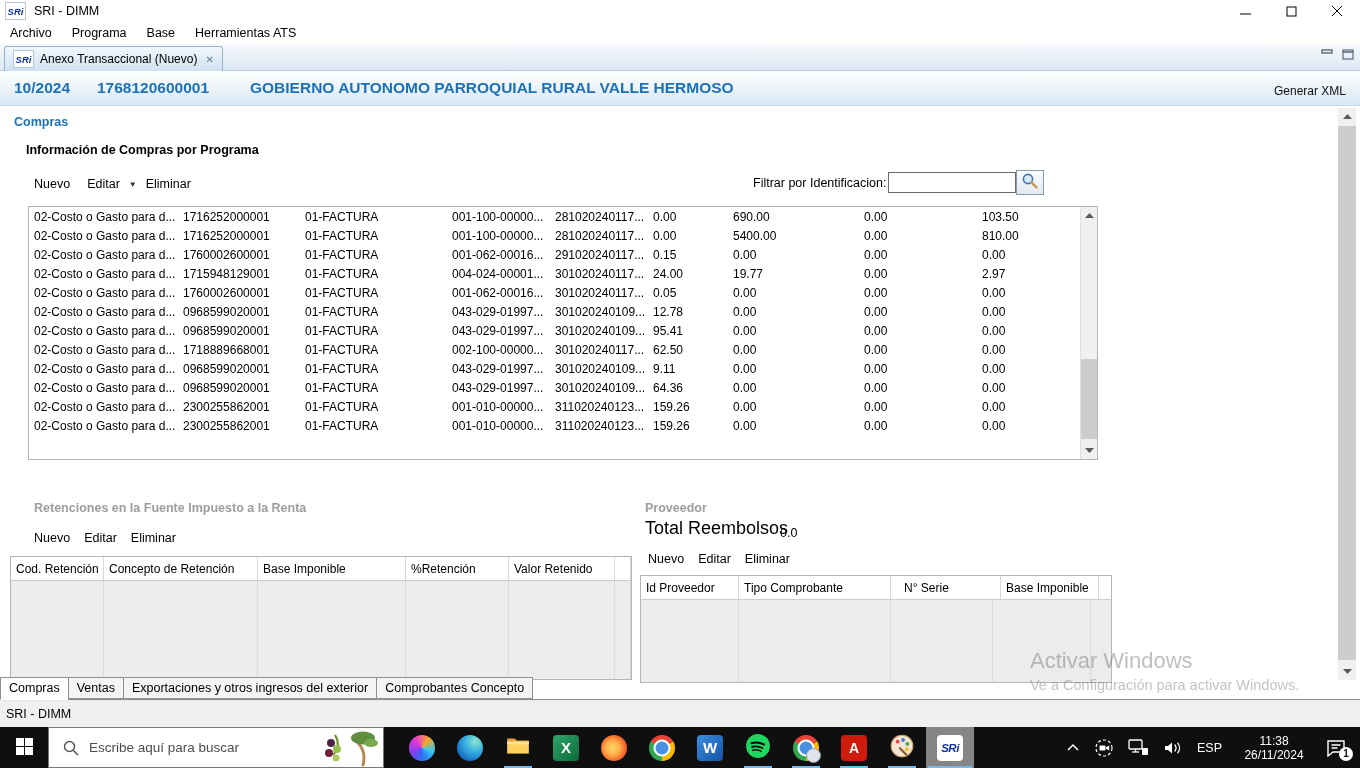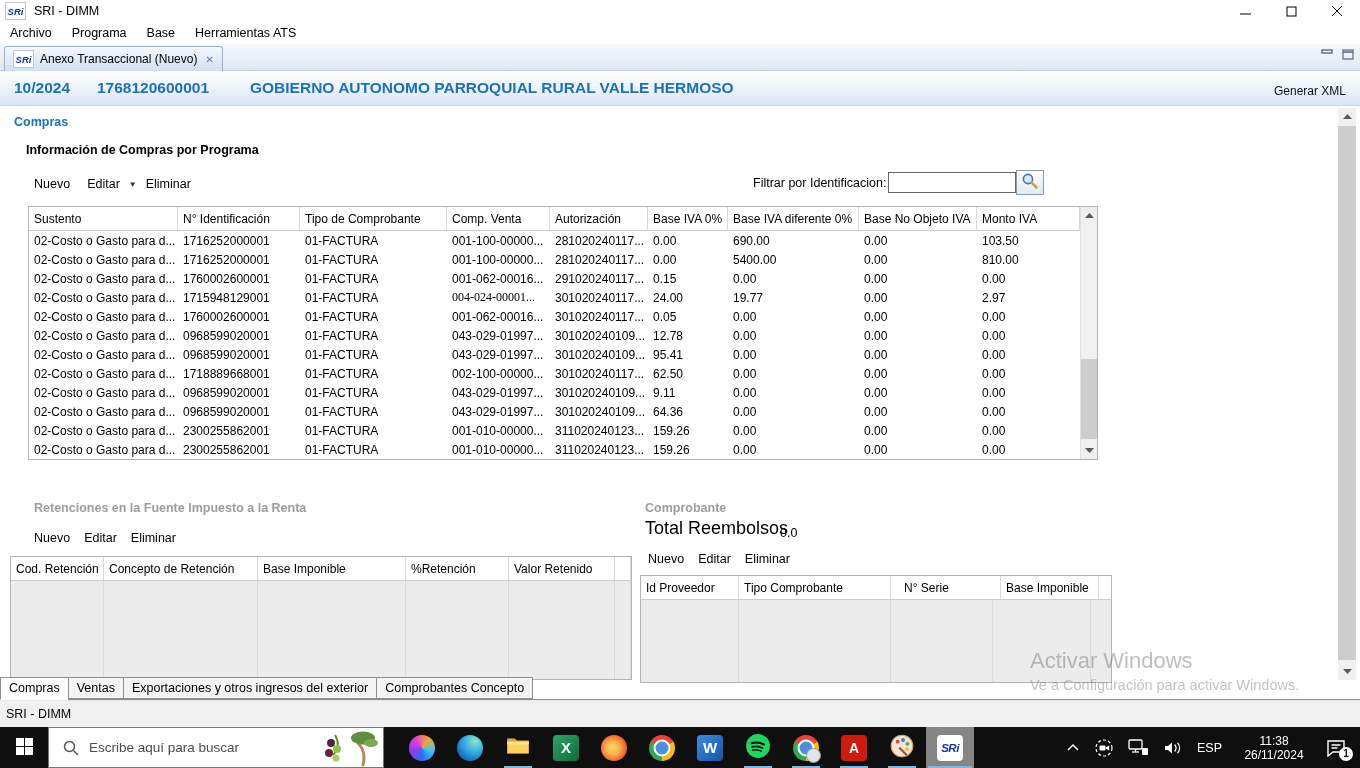--- a/index.html
+++ b/index.html
@@ -205,31 +205,20 @@
     <input class="filter-input" value="" style="">
     <button class="filter-btn">
       <span><svg width="18" height="18" viewBox="0 0 18 18">
             <circle cx="7" cy="7" r="4.6" fill="#d8ebfa" stroke="#3f78b3" stroke-width="1.6"></circle>
             <line x1="10.6" y1="10.6" x2="15.4" y2="15.4" stroke="#c99a55" stroke-width="2.6" stroke-linecap="round"></line>
           </svg></span>
     </button>
 
     <div class="grid compras-grid" id="compras-grid">
         <div class="grid-main">
-          <div class="grid-row header">
-            <div class="grid-cell hcell" style="width: 149px;">Sustento</div>
-            <div class="grid-cell hcell" style="width: 122px;">N° Identificación</div>
-            <div class="grid-cell hcell" style="width: 147px;">Tipo de Comprobante</div>
-            <div class="grid-cell hcell" style="width: 103px;">Comp. Venta</div>
-            <div class="grid-cell hcell" style="width: 98px;">Autorización</div>
-            <div class="grid-cell hcell" style="width: 80px;">Base IVA 0%</div>
-            <div class="grid-cell hcell" style="width: 131px;">Base IVA diferente 0%</div>
-            <div class="grid-cell hcell" style="width: 118px;">Base No Objeto IVA</div>
-            <div class="grid-cell hcell" style="width: 103px;">Monto IVA</div>
-          </div>
           <div class="grid-row">
             <div class="grid-cell" style="width: 149px;">02-Costo o Gasto para d...</div>
             <div class="grid-cell" style="width: 122px;">1716252000001</div>
             <div class="grid-cell" style="width: 147px;">01-FACTURA</div>
             <div class="grid-cell" style="width: 103px;">001-100-00000...</div>
             <div class="grid-cell" style="width: 98px;">281020240117...</div>
             <div class="grid-cell" style="width: 80px;">0.00</div>
             <div class="grid-cell" style="width: 131px;">690.00</div>
             <div class="grid-cell" style="width: 118px;">0.00</div>
             <div class="grid-cell" style="width: 103px;">103.50</div>
@@ -253,21 +242,21 @@
             <div class="grid-cell" style="width: 98px;">291020240117...</div>
             <div class="grid-cell" style="width: 80px;">0.15</div>
             <div class="grid-cell" style="width: 131px;">0.00</div>
             <div class="grid-cell" style="width: 118px;">0.00</div>
             <div class="grid-cell" style="width: 103px;">0.00</div>
           </div>
           <div class="grid-row">
             <div class="grid-cell" style="width: 149px;">02-Costo o Gasto para d...</div>
             <div class="grid-cell" style="width: 122px;">1715948129001</div>
             <div class="grid-cell" style="width: 147px;">01-FACTURA</div>
-            <div class="grid-cell" style="width: 103px; font-family: Liberation Serif, serif;">004-024-00001...</div>
+            <div class="grid-cell" style="width: 103px;">004-024-00001...</div>
             <div class="grid-cell" style="width: 98px;">301020240117...</div>
             <div class="grid-cell" style="width: 80px;">24.00</div>
             <div class="grid-cell" style="width: 131px;">19.77</div>
             <div class="grid-cell" style="width: 118px;">0.00</div>
             <div class="grid-cell" style="width: 103px;">2.97</div>
           </div>
           <div class="grid-row">
             <div class="grid-cell" style="width: 149px;">02-Costo o Gasto para d...</div>
             <div class="grid-cell" style="width: 122px;">1760002600001</div>
             <div class="grid-cell" style="width: 147px;">01-FACTURA</div>
@@ -391,21 +380,21 @@
             <div class="body-col" style="width: 93px;"></div>
             <div class="body-col" style="width: 154px;"></div>
             <div class="body-col" style="width: 148px;"></div>
             <div class="body-col" style="width: 103px;"></div>
             <div class="body-col" style="width: 106px;"></div>
             <div class="body-col" style="width: 16px;"></div>
           </div>
         </div>
       </div>
 
-    <div class="lbl-gray reemb-title">Comprobante</div>
+    <div class="lbl-gray reemb-title">Proveedor</div>
     <span class="total-label">Total Reembolsos</span>
     <span class="total-value">0.0</span>
     <div class="toolbar reemb-toolbar">
       <span class="tb-item">Nuevo</span>
       <span class="tb-item">Editar</span>
       <span class="tb-item">Eliminar</span>
     </div>
     <div class="grid reemb-grid" id="reemb-grid">
         <div class="grid-main">
           <div class="grid-row header">

